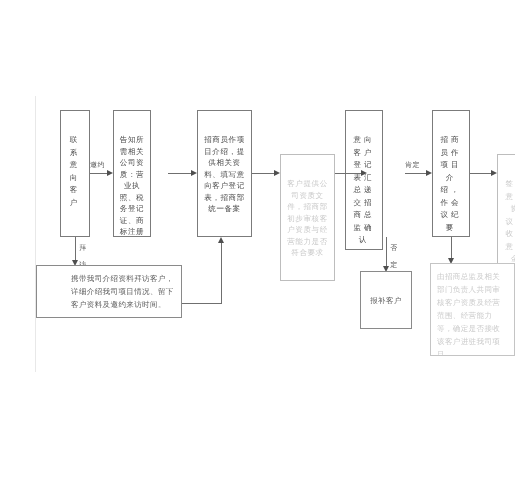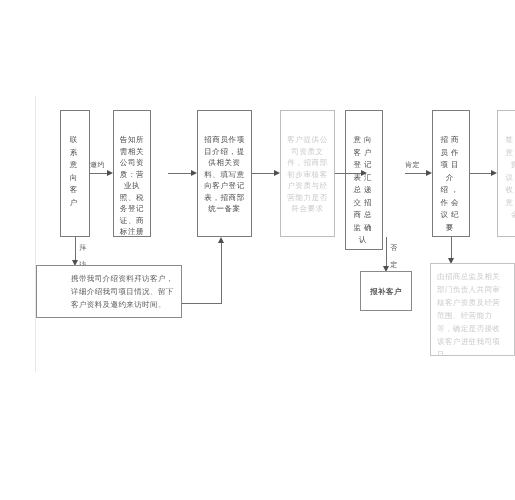--- a/index.html
+++ b/index.html
@@ -37,20 +37,21 @@
     line-height: 11.5px;
     letter-spacing: 0.6px;
     padding: 23px 4px 4px 4px;
     text-align: center;
     overflow: hidden;
     word-break: break-all;
   }
   .pbox.faded {
     color: #c9c9c9;
     border-color: #bdbdbd;
+    margin-top: 44px;
   }
   .pbox.narrow {
     font-size: 7.5px;
     line-height: 12.5px;
     letter-spacing: 3px;
   }
 
   
   .nbox {
     position: absolute;
@@ -193,21 +194,21 @@
   </div>
 
   <div class="hline" style="left:182px; top:303px; width:40px;"></div>
   <div class="vline" style="left:221px; top:243px; height:60px;"></div>
   <div class="arrow-u" style="left:218px; top:237px;"></div>
 
   <div class="vline" style="left:386px; top:237px; height:33px;"></div>
   <div class="arrow-d" style="left:382.5px; top:266px;"></div>
   <div class="elabel vert" style="left:390px; top:240px;">否定</div>
 
-  <div class="nbox centerbox" style="left:360px; top:271px; width:52px; height:40px;font-weight:bold;">
+  <div class="nbox centerbox" style="left:360px; top:271px; width:52px; height:58px;">
     <span>报补客户</span>
   </div>
 
   <div class="vline" style="left:451px; top:237px; height:25px;"></div>
   <div class="arrow-d" style="left:447.5px; top:258px;"></div>
 
   <div class="nbox faded" style="left:430px; top:263px; width:85px; height:93px;">
     <span>由招商总监及相关部门负责人共同审核客户资质及经营范围、经营能力等，确定是否接收该客户进驻我司项目。</span>
   </div>
 

